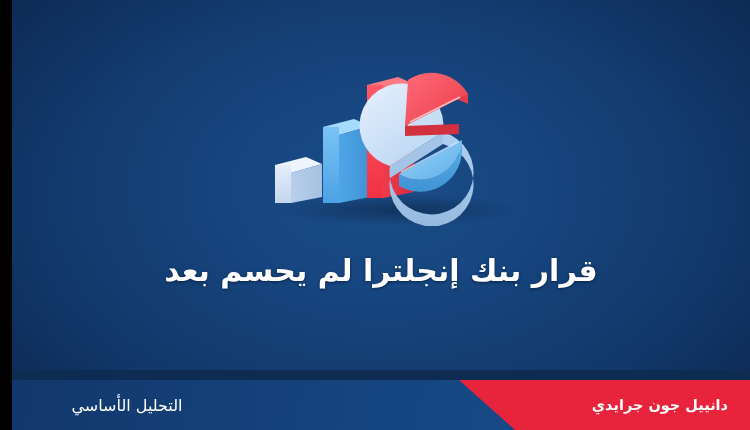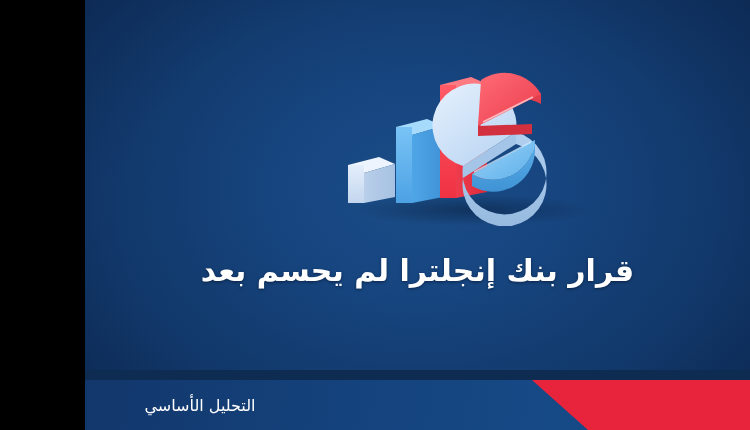--- a/index.html
+++ b/index.html
@@ -3,21 +3,21 @@
 <meta charset="utf-8">
 <title>Financial Analysis Card</title>
 <style>
   html, body {
     margin: 0;
     padding: 0;
     background: #000;
   }
   #stage {
     position: relative;
-    width: 665px;
+    width: 738px;
     height: 430px;
     overflow: hidden;
     font-family: "DejaVu Sans", "Liberation Sans", sans-serif;
     background: #0b2145;
   }
 
   
   .bg-base {
     position: absolute;
     inset: 0;
@@ -258,20 +258,21 @@
 
   <h1 class="headline">قرار بنك إنجلترا لم يحسم بعد</h1>
 
   <div class="footer">
     <div class="footer-topstrip"></div>
     <div class="footer-body">
       <div class="footer-left"></div>
       <div class="footer-red"></div>
 
       <div class="credit">
+        <span class="credit-name">دانييل جون جرايدي</span>
       </div>
 
       <div class="category">
         <span>التحليل الأساسي</span>
       </div>
     </div>
   </div>
 
 </div>
 

